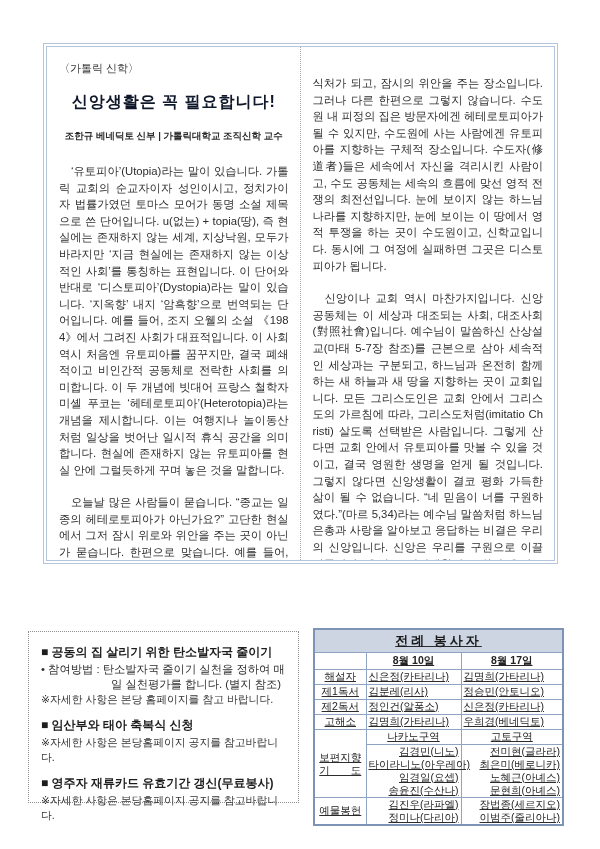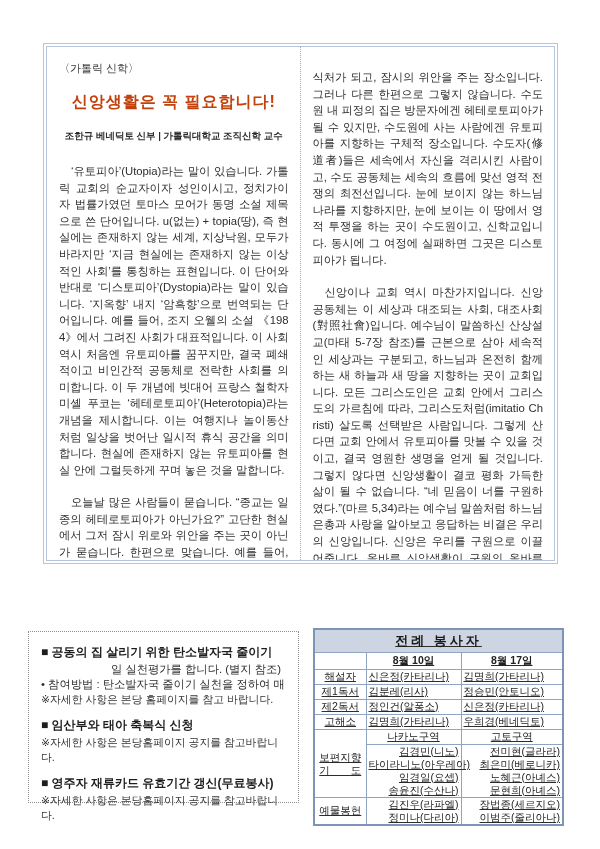--- a/index.html
+++ b/index.html
@@ -31,37 +31,37 @@
   }
   .col-left { border-right: 1px dotted #a8a8a8; }
   .kicker {
     font-size: 11px;
     color: #3a3a3a;
     margin: 2px 0 16px 0;
   }
   .article-title {
     font-size: 16px;
     font-weight: bold;
-    color: #c2410c;
+    color: #0f172a;
     text-align: center;
     letter-spacing: 1px;
     margin: 0 0 17px 0;
   }
   .byline {
     font-size: 9.5px;
     font-weight: bold;
     color: #2a2a2a;
     text-align: center;
     margin: 0 0 20px 0;
   }
   .body-p {
     font-size: 11.3px;
     line-height: 16.6px;
     text-align: justify;
-    margin: 10px 0 16px 0;
+    margin: 16px 0 16px 0;
     word-break: break-all;
   }
   .body-p.indent { text-indent: 12px; }
 
   
   .notices {
     position: absolute;
     left: 28px; top: 631px;
     width: 271px; height: 172px;
     border: 1px dotted #8f8f8f;
@@ -134,22 +134,22 @@
     </div>
     <div class="col col-right">
       <p class="body-p">식처가 되고, 잠시의 위안을 주는 장소입니다. 그러나 다른 한편으로 그렇지 않습니다. 수도원 내 피정의 집은 방문자에겐 헤테로토피아가 될 수 있지만, 수도원에 사는 사람에겐 유토피아를 지향하는 구체적 장소입니다. 수도자(修道者)들은 세속에서 자신을 격리시킨 사람이고, 수도 공동체는 세속의 흐름에 맞선 영적 전쟁의 최전선입니다. 눈에 보이지 않는 하느님 나라를 지향하지만, 눈에 보이는 이 땅에서 영적 투쟁을 하는 곳이 수도원이고, 신학교입니다. 동시에 그 여정에 실패하면 그곳은 디스토피아가 됩니다.</p>
       <p class="body-p indent">신앙이나 교회 역시 마찬가지입니다. 신앙 공동체는 이 세상과 대조되는 사회, 대조사회(對照社會)입니다. 예수님이 말씀하신 산상설교(마태 5-7장 참조)를 근본으로 삼아 세속적인 세상과는 구분되고, 하느님과 온전히 함께하는 새 하늘과 새 땅을 지향하는 곳이 교회입니다. 모든 그리스도인은 교회 안에서 그리스도의 가르침에 따라, 그리스도처럼(imitatio Christi) 살도록 선택받은 사람입니다. 그렇게 산다면 교회 안에서 유토피아를 맛볼 수 있을 것이고, 결국 영원한 생명을 얻게 될 것입니다. 그렇지 않다면 신앙생활이 결코 평화 가득한 삶이 될 수 없습니다. “네 믿음이 너를 구원하였다.”(마르 5,34)라는 예수님 말씀처럼 하느님 은총과 사랑을 알아보고 응답하는 비결은 우리의 신앙입니다. 신앙은 우리를 구원으로 이끌어줍니다. 올바른 신앙생활이 구원의 올바른 길입니다. “우리는 보이지 않는 것을 희망하기에 인내심을 가지고 기다립니다.”(로마 8,25)</p>
     </div>
   </div>
 
   <div class="notices">
     <div class="notice">
       <div class="notice-heading">■ 공동의 집 살리기 위한 탄소발자국 줄이기</div>
+      <div class="notice-line">• 참여방법 : 탄소발자국 줄이기 실천을 정하여 매</div>
       <div class="notice-line cont">일 실천평가를 합니다. (별지 참조)</div>
-      <div class="notice-line">• 참여방법 : 탄소발자국 줄이기 실천을 정하여 매</div>
       <div class="notice-note">※자세한 사항은 본당 홈페이지를 참고 바랍니다.</div>
     </div>
     <div class="notice">
       <div class="notice-heading">■ 임산부와 태아 축복식 신청</div>
       <div class="notice-note">※자세한 사항은 본당홈페이지 공지를 참고바랍니다.</div>
     </div>
     <div class="notice">
       <div class="notice-heading">■ 영주자 재류카드 유효기간 갱신(무료봉사)</div>
       <div class="notice-note">※자세한 사항은 본당홈페이지 공지를 참고바랍니다.</div>
     </div>

